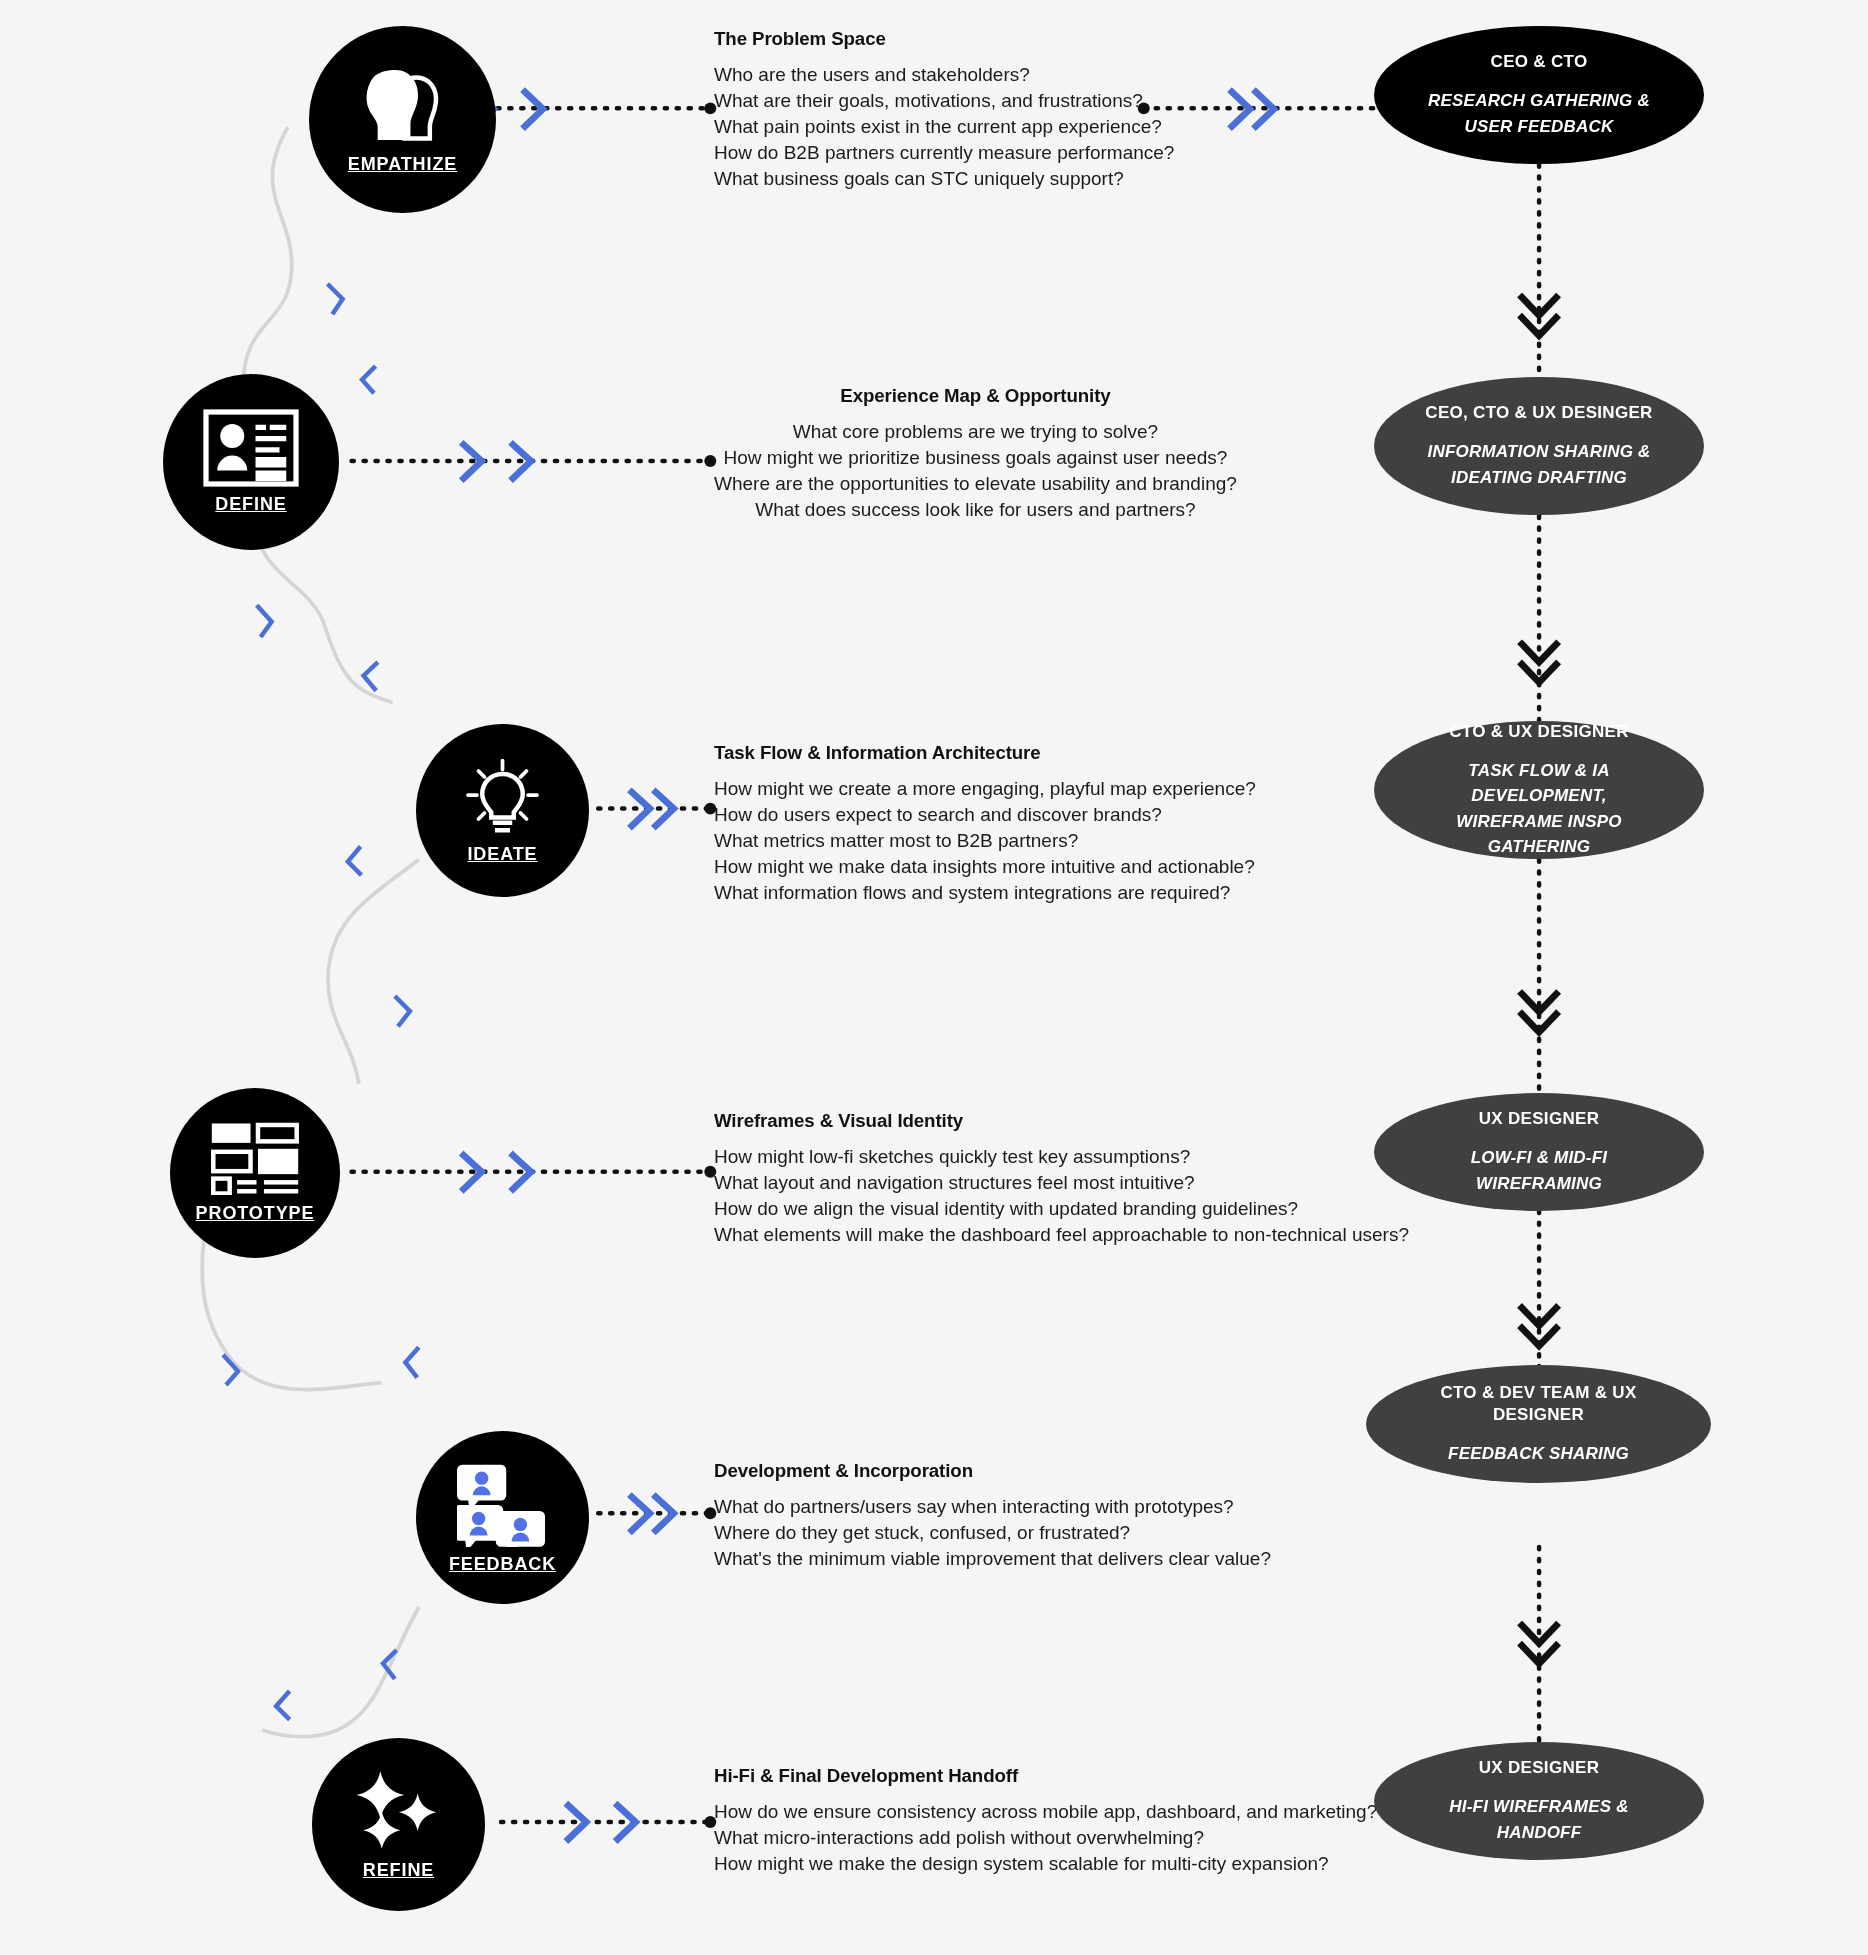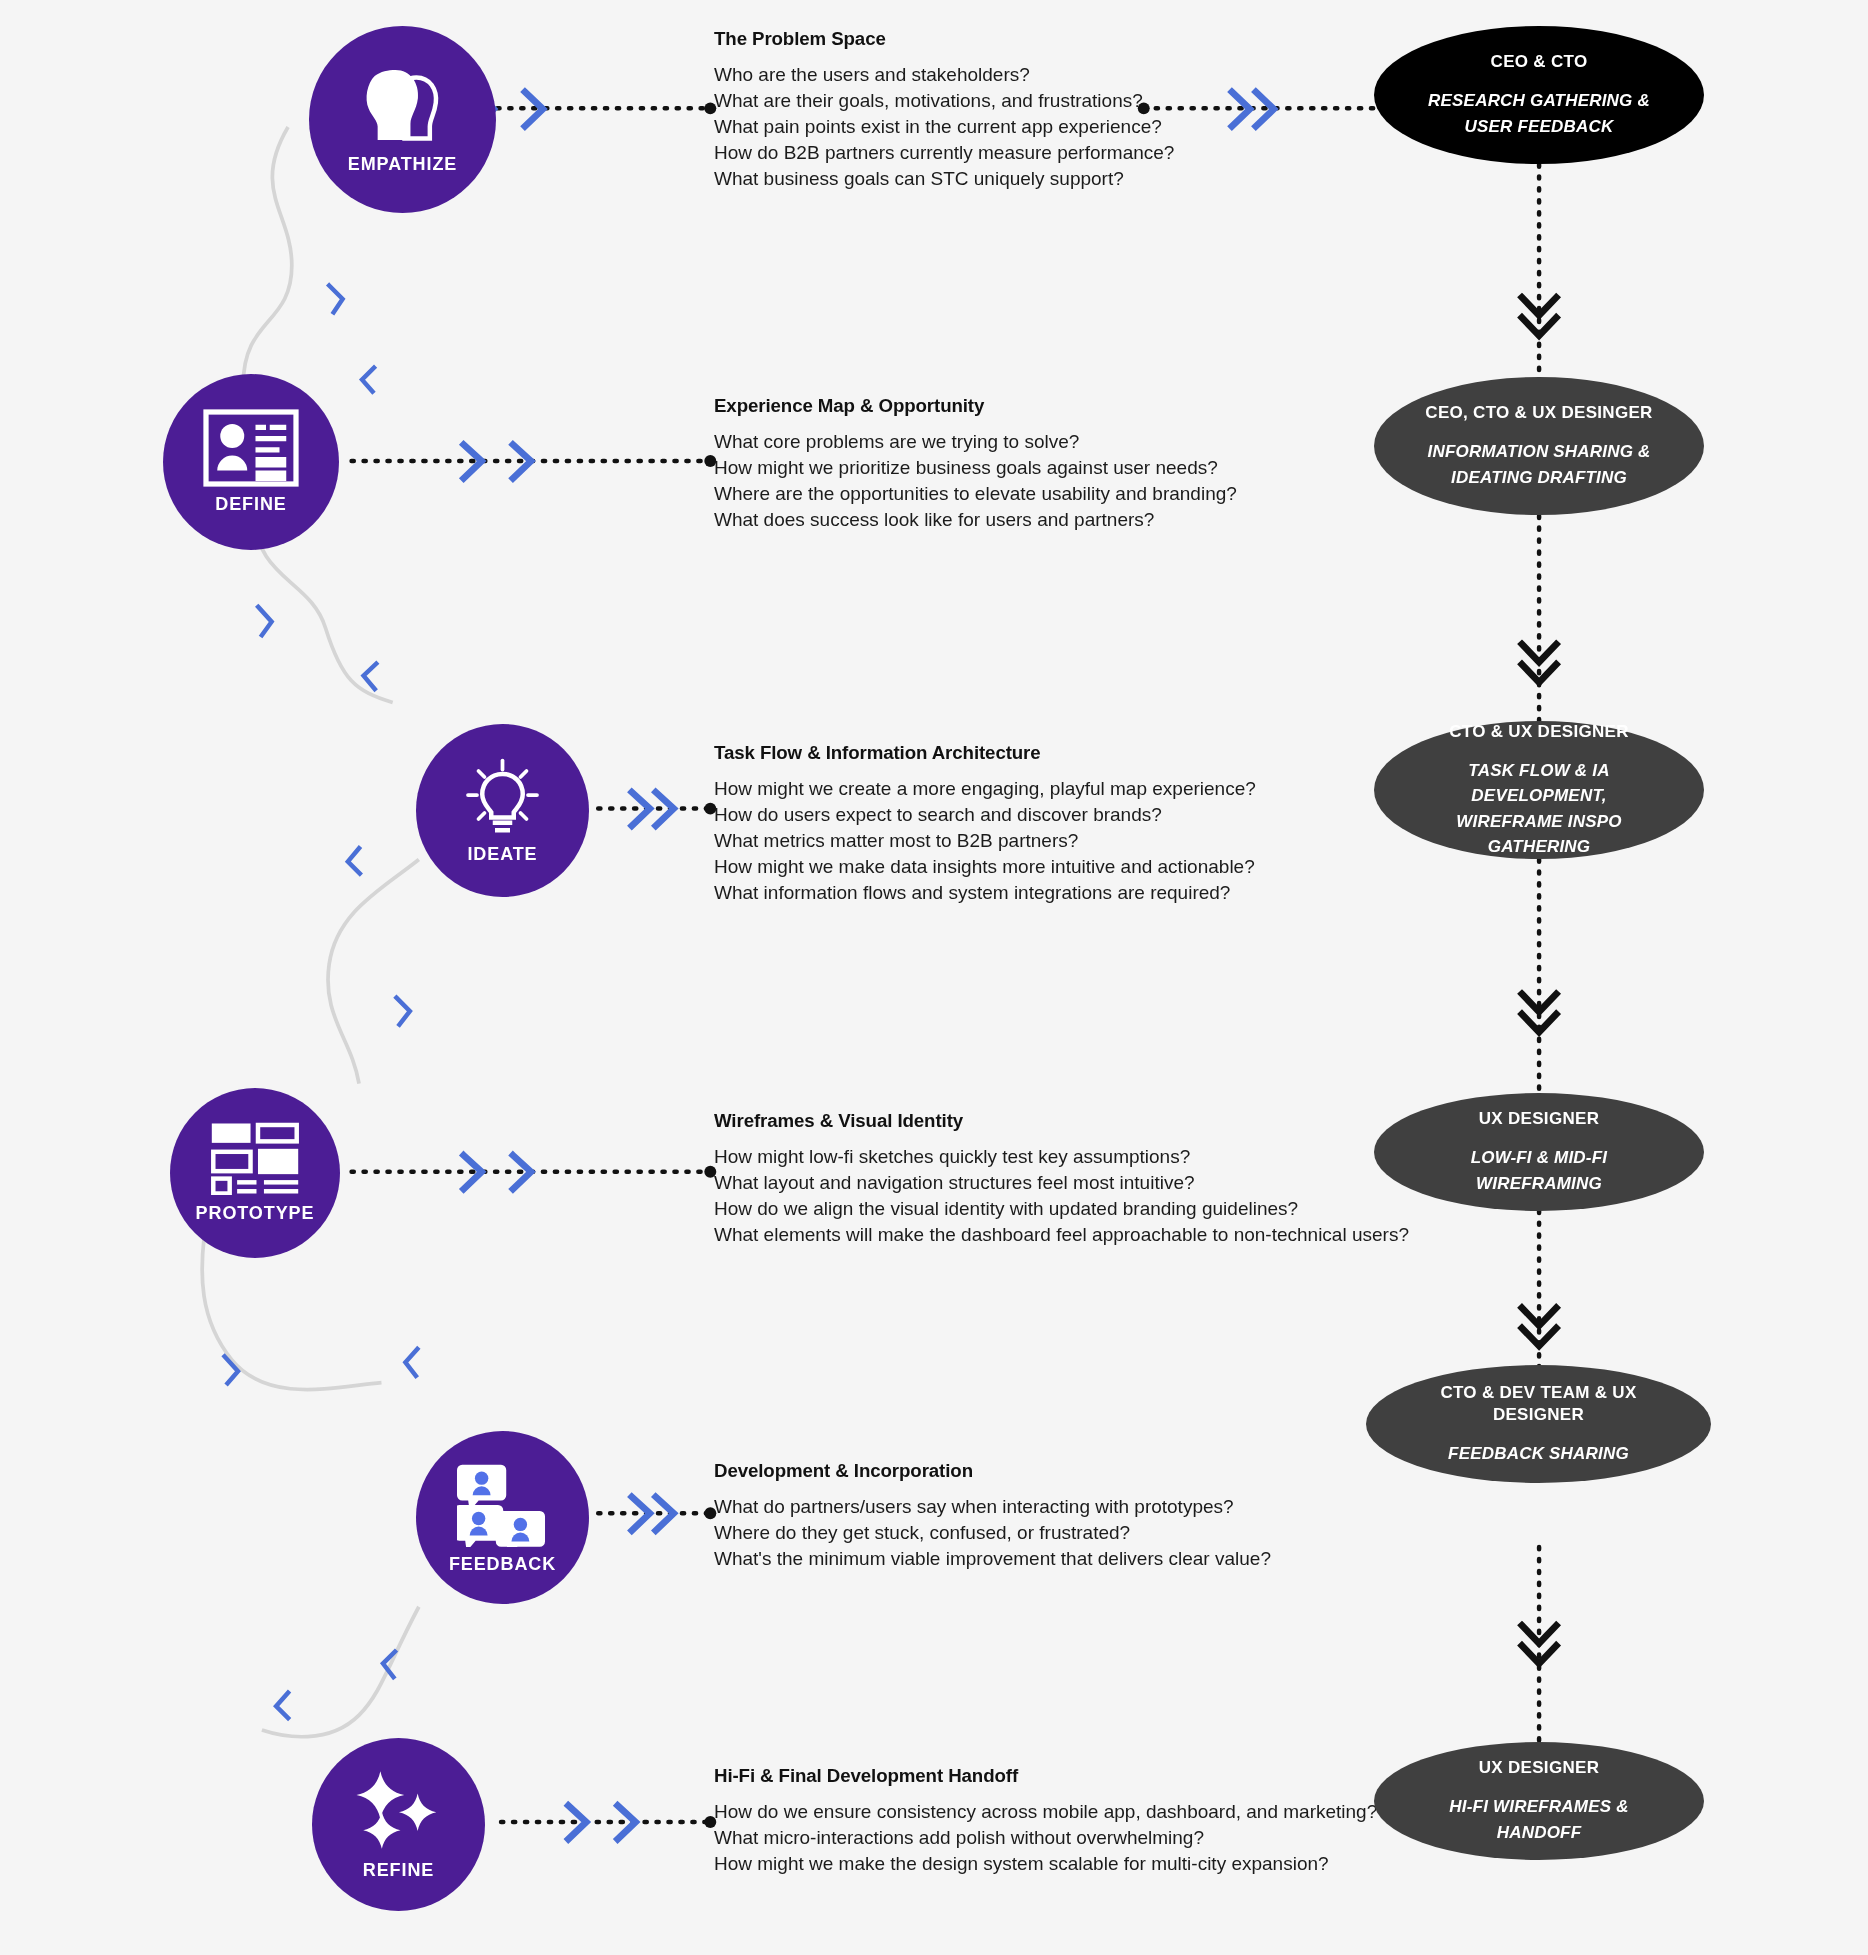--- a/index.html
+++ b/index.html
@@ -11,24 +11,25 @@
   }
   #stage { position: relative; width: 1869px; height: 1955px; }
 
   
   .layer { position: absolute; inset: 0; width: 1869px; height: 1955px; pointer-events: none; }
 
   
   .stage-circle {
     position: absolute;
     border-radius: 50%;
-    background: #4c1d95;
+    background: #000000;
     display: flex; flex-direction: column;
     align-items: center; justify-content: center;
     color: #ffffff;
+    text-decoration: underline;
   }
   .stage-icon { display: block; }
   .stage-label {
     font-size: 18px; font-weight: 700; letter-spacing: 0.9px;
     color: #ffffff; margin-top: 7.5px; text-align: center;
   }
 
   
   .qblock { position: absolute; }
   .qtitle {
@@ -239,21 +240,21 @@
 
   <div class="qblock" style="left:714px; top:28px;">
     <div class="qtitle">The Problem Space</div>
     <div class="qline">Who are the users and stakeholders?</div>
     <div class="qline">What are their goals, motivations, and frustrations?</div>
     <div class="qline">What pain points exist in the current app experience?</div>
     <div class="qline">How do B2B partners currently measure performance?</div>
     <div class="qline">What business goals can STC uniquely support?</div>
   </div>
 
-  <div class="qblock" style="left:714px; top:395px;">
+  <div class="qblock" style="left:714px; top:385px;text-align:center;">
     <div class="qtitle">Experience Map &amp; Opportunity</div>
     <div class="qline">What core problems are we trying to solve?</div>
     <div class="qline">How might we prioritize business goals against user needs?</div>
     <div class="qline">Where are the opportunities to elevate usability and branding?</div>
     <div class="qline">What does success look like for users and partners?</div>
   </div>
 
   <div class="qblock" style="left:714px; top:742px;">
     <div class="qtitle">Task Flow &amp; Information Architecture</div>
     <div class="qline">How might we create a more engaging, playful map experience?</div>

